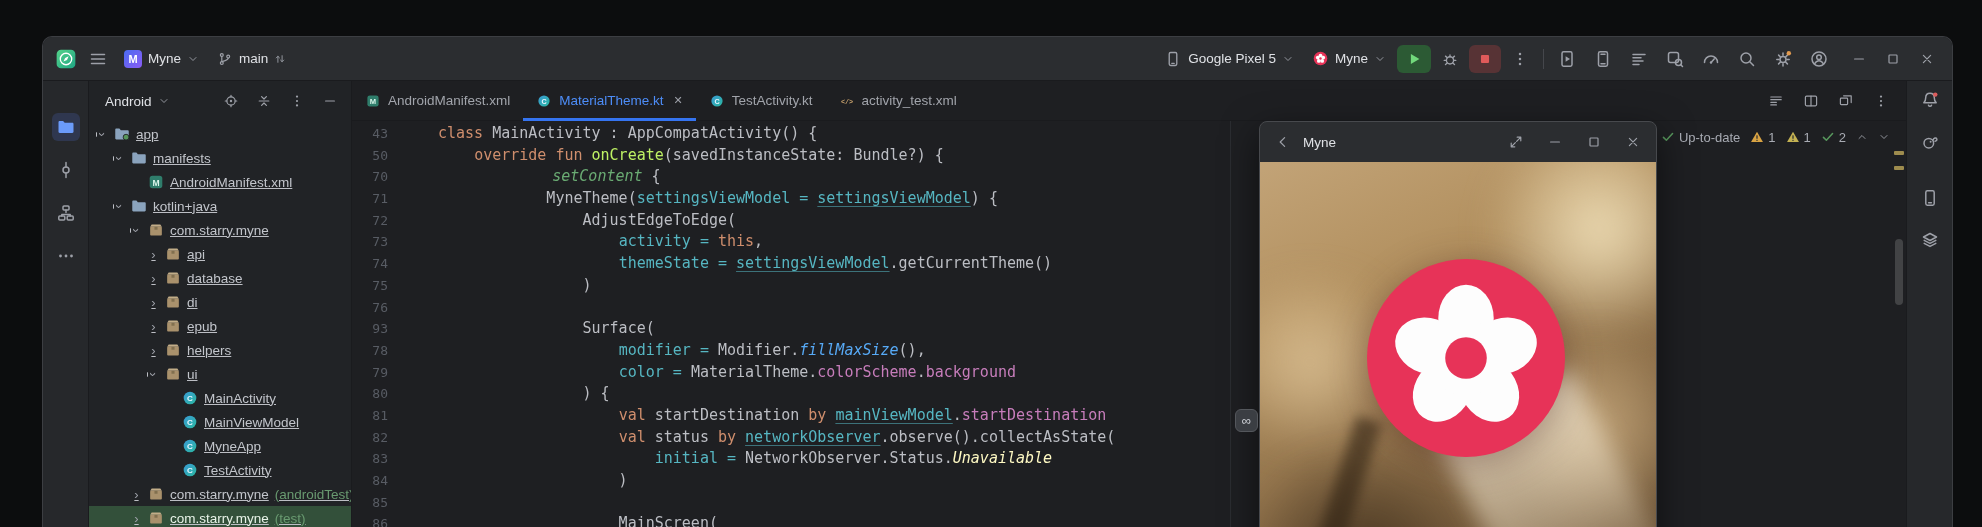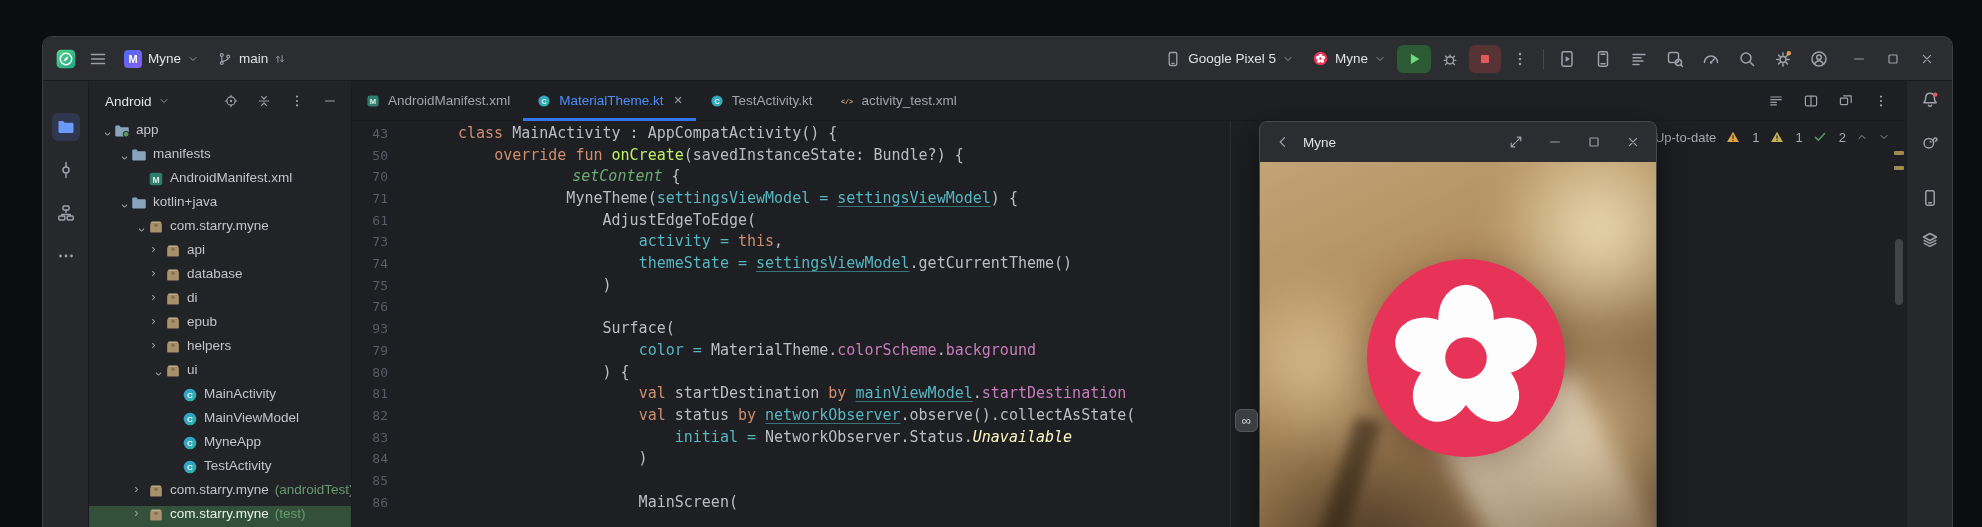--- a/index.html
+++ b/index.html
@@ -52,21 +52,21 @@
   .sbtn.active { background:rgba(90,130,245,0.18); }
   .gap-extra { margin-top:14px; }
 
   
   .panel { width:263px; flex:none; background:#212326; border-right:1px solid #1a1b1e;
            display:flex; flex-direction:column; min-height:0; }
   .panel-head { height:40px; flex:none; display:flex; align-items:center; gap:5px;
                 padding:0 10px 0 12px; font-size:13.5px; color:#dfe1e5; }
   .ph-icons { margin-left:auto; display:flex; align-items:center; gap:11px; }
   .tree { flex:1; overflow:hidden; padding-top:1px; font-size:13.5px; }
-  .trow { height:24px; display:flex; white-space:nowrap; overflow:hidden; }
+  .trow { height:24px; display:flex; align-items:center; white-space:nowrap; overflow:hidden;text-decoration:underline; }
   .chv { width:15px; flex:none; text-align:center; color:#9da0a8; font-size:13px; line-height:1; }
   .chv.open { transform:rotate(90deg); }
   .ticon { width:18px; height:18px; flex:none; display:inline-flex; margin:0 5px 0 3px; }
   .tlabel { color:#c2c5cb; }
   .tsfx { color:#699a70; margin-left:6px; }
   .trow.tsel { background:rgba(88,166,98,0.34); }
   .trow.tsel .tlabel { color:#e8f3e8; }
 
   
   .maincol { flex:1; display:flex; flex-direction:column; min-width:0; background:#1e1f22; }
@@ -80,37 +80,37 @@
                     background:#3574f0; }
   .ficon { width:16px; height:16px; display:inline-flex; }
   .tab-x { font-size:11px; color:#9da0a8; margin-left:3px; }
   .tab-actions { margin-left:auto; display:flex; align-items:center; gap:13px; padding:0 14px; }
 
   
   .editor { flex:1; position:relative; overflow:hidden;
             font-family:"DejaVu Sans Mono","Liberation Mono",monospace; font-size:15px; }
   .guide { position:absolute; left:878px; top:0; bottom:0; width:1px; background:#2b2d31; }
   .code { position:absolute; inset:0; padding-top:2px; }
-  .cl { display:flex; height:21.7px; line-height:21.7px; align-items:flex-end;gap:20px; }
+  .cl { display:flex; height:21.7px; line-height:21.7px; align-items:center; }
   .ln { width:36px; flex:none; text-align:right; color:#585c64; font-size:13px; }
   .ct { white-space:pre; padding-left:50px; }
   .tok-kw   { color:#cf8e6d; }
   .tok-decl { color:#bef264; }
   .tok-fn   { color:#6aab73; font-style:italic;margin-left:42px; }
   .tok-named{ color:#56b6c2; }
   .tok-prop { color:#56b6c2; text-decoration:underline; text-underline-offset:3px;
               text-decoration-color:rgba(86,182,194,0.55);margin-top:21px; }
   .tok-pa   { color:#c77dbb; }
   .tok-ext  { color:#57aaf7; font-style:italic; }
   .tok-enum { color:#fef9c3; font-style:italic; }
   .tok-def  { color:#bcbec4; }
 
   .insp { position:absolute; top:4px; right:16px; height:24px; display:flex; align-items:center;
           gap:10px; font-size:13px; color:#a8abb3; font-family:"Liberation Sans",sans-serif; }
-  .insp .b { display:flex; align-items:center; gap:12px; }
+  .insp .b { display:flex; align-items:center; gap:4px; }
   .sb-thumb { position:absolute; right:3px; top:118px; width:8px; height:66px; border-radius:4px;
               background:rgba(255,255,255,0.16); }
   .sb-mark { position:absolute; right:2px; width:10px; height:4px; border-radius:1px;
              background:#9e8c4e; }
   .m1 { top:30px; } .m2 { top:45px; }
 
   
   .devwin { position:absolute; left:1216px; top:84px; width:398px; height:452px;
             background:#2b2d30; border:1px solid #47494d; border-radius:8px;
             box-shadow:0 12px 36px rgba(0,0,0,0.55); z-index:4; display:flex;
@@ -754,21 +754,21 @@
               </div>
               <div class="cl">
                 <span class="ln">70</span>
                 <span class="ct"><span class="tok-def">        </span><span class="tok-fn">setContent</span><span class="tok-def"> {</span></span>
               </div>
               <div class="cl">
                 <span class="ln">71</span>
                 <span class="ct"><span class="tok-def">            MyneTheme(</span><span class="tok-named">settingsViewModel = </span><span class="tok-prop">settingsViewModel</span><span class="tok-def">) {</span></span>
               </div>
               <div class="cl">
-                <span class="ln">61</span>
+                <span class="ln">72</span>
                 <span class="ct"><span class="tok-def">                AdjustEdgeToEdge(</span></span>
               </div>
               <div class="cl">
                 <span class="ln">73</span>
                 <span class="ct"><span class="tok-def">                    </span><span class="tok-named">activity = </span><span class="tok-kw">this</span><span class="tok-def">,</span></span>
               </div>
               <div class="cl">
                 <span class="ln">74</span>
                 <span class="ct"><span class="tok-def">                    </span><span class="tok-named">themeState = </span><span class="tok-prop">settingsViewModel</span><span class="tok-def">.getCurrentTheme()</span></span>
               </div>
@@ -776,20 +776,24 @@
                 <span class="ln">75</span>
                 <span class="ct"><span class="tok-def">                )</span></span>
               </div>
               <div class="cl">
                 <span class="ln">76</span>
                 <span class="ct"></span>
               </div>
               <div class="cl">
                 <span class="ln">93</span>
                 <span class="ct"><span class="tok-def">                Surface(</span></span>
+              </div>
+              <div class="cl">
+                <span class="ln">78</span>
+                <span class="ct"><span class="tok-def">                    </span><span class="tok-named">modifier = </span><span class="tok-def">Modifier.</span><span class="tok-ext">fillMaxSize</span><span class="tok-def">(),</span></span>
               </div>
               <div class="cl">
                 <span class="ln">79</span>
                 <span class="ct"><span class="tok-def">                    </span><span class="tok-named">color = </span><span class="tok-def">MaterialTheme.</span><span class="tok-pa">colorScheme</span><span class="tok-def">.</span><span class="tok-pa">background</span></span>
               </div>
               <div class="cl">
                 <span class="ln">80</span>
                 <span class="ct"><span class="tok-def">                ) {</span></span>
               </div>
               <div class="cl">

